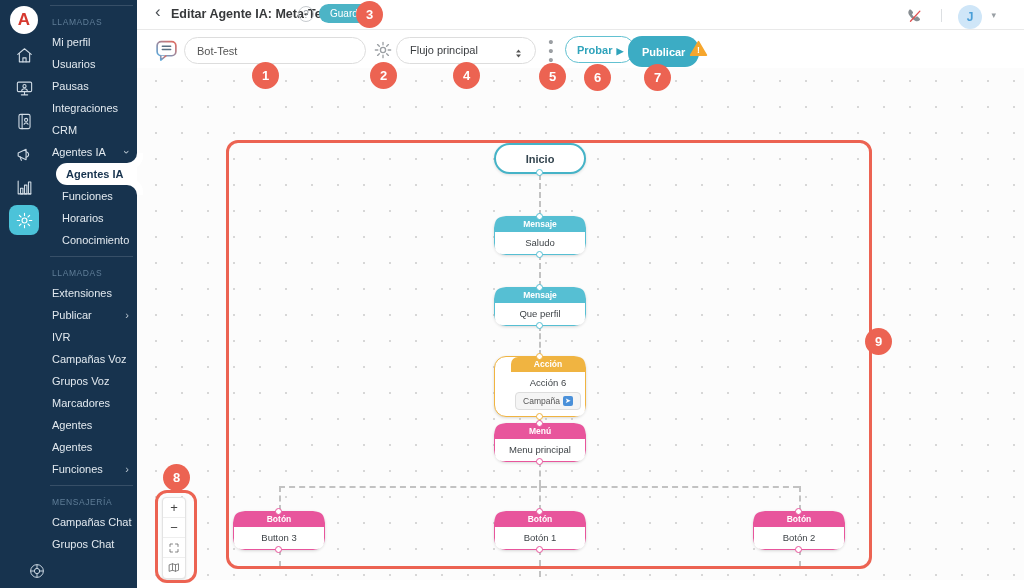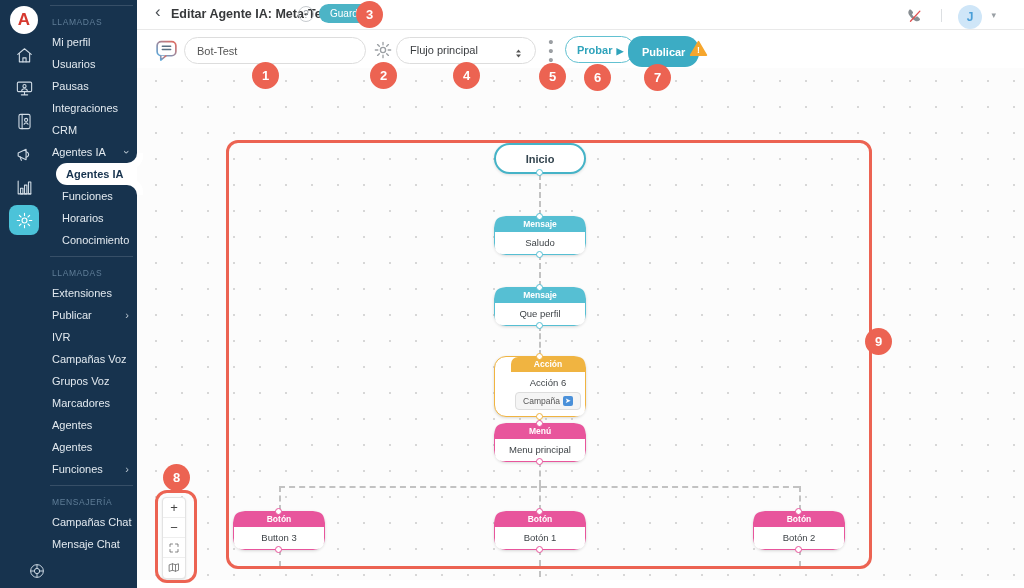--- a/index.html
+++ b/index.html
@@ -247,21 +247,21 @@
           <div class="side-item"><span>IVR</span></div>
           <div class="side-item"><span>Campañas Voz</span></div>
           <div class="side-item"><span>Grupos Voz</span></div>
           <div class="side-item"><span>Marcadores</span></div>
           <div class="side-item"><span>Agentes</span></div>
           <div class="side-item"><span>Agentes</span></div>
           <div class="side-item"><span>Funciones</span><span class="chev">›</span></div>
           <div class="side-divider"></div>
           <div class="side-section-label">MENSAJERÍA</div>
           <div class="side-item"><span>Campañas Chat</span></div>
-          <div class="side-item"><span>Mensaje Chat</span></div>
+          <div class="side-item"><span>Grupos Chat</span></div>
         </div>
     </div>
   </div>
 
   <div id="topbar">
     <span id="back-btn">‹</span>
     <span id="page-title">Editar Agente IA: Meta-Test</span>
     <span id="help-circle">?</span>
     <button id="save-btn">Guardar</button>
     <span id="phone-off">

